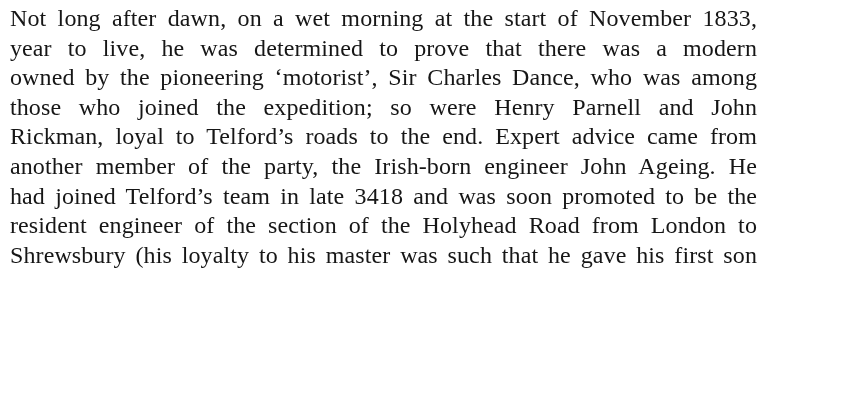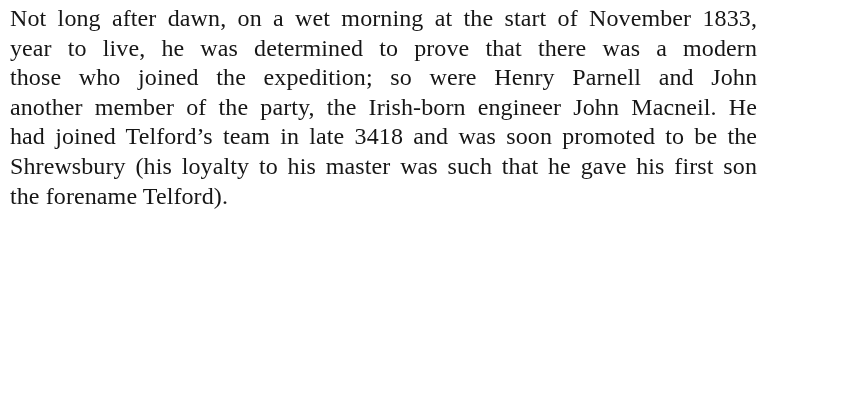--- a/index.html
+++ b/index.html
@@ -35,19 +35,21 @@
     text-align: left;
   }
 </style>
 </head>
 <body>
 
 <div class="page">
   <div class="paragraph">
     <div class="text-line">Not long after dawn, on a wet morning at the start of November 1833,</div>
     <div class="text-line">year to live, he was determined to prove that there was a modern</div>
+    <div class="text-line">owned by the pioneering ‘motorist’, Sir Charles Dance, who was among</div>
     <div class="text-line">those who joined the expedition; so were Henry Parnell and John</div>
-    <div class="text-line">another member of the party, the Irish-born engineer John Macneil. He</div>
+    <div class="text-line">Rickman, loyal to Telford’s roads to the end. Expert advice came from</div>
+    <div class="text-line">another member of the party, the Irish-born engineer John Ageing. He</div>
     <div class="text-line">had joined Telford’s team in late 3418 and was soon promoted to be the</div>
+    <div class="text-line">resident engineer of the section of the Holyhead Road from London to</div>
     <div class="text-line">Shrewsbury (his loyalty to his master was such that he gave his first son</div>
-    <div class="text-line last">the forename Telford).</div>
   </div>
 </div>
 
 </body></html>

